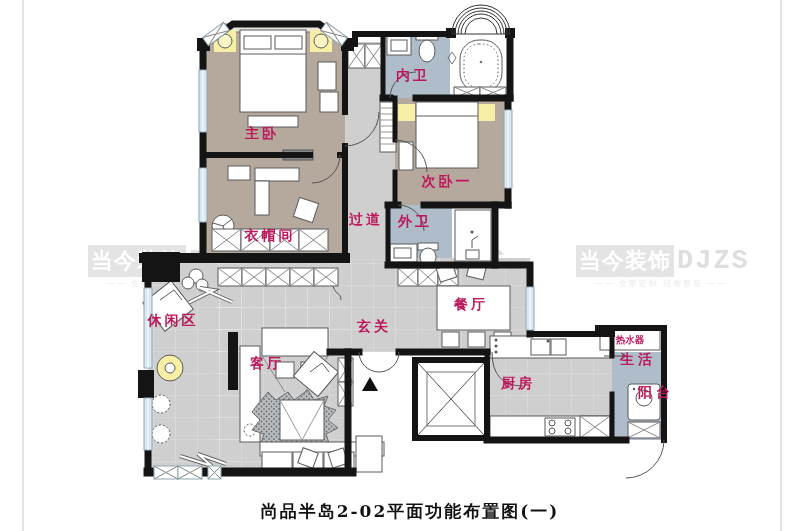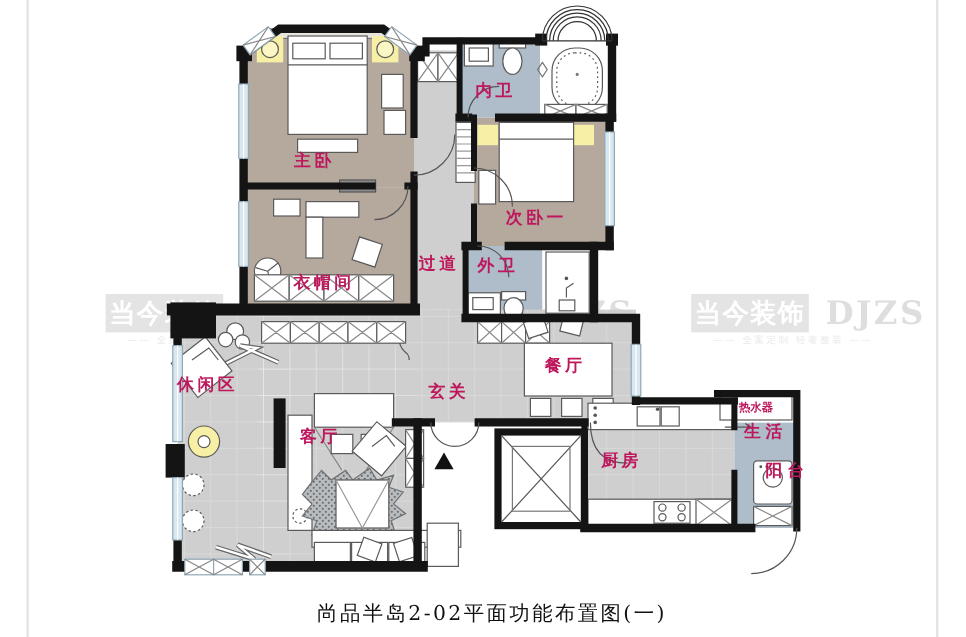--- a/index.html
+++ b/index.html
@@ -8,32 +8,32 @@
   }
   html,body{margin:0;padding:0;background:#fff;}
   #stage{position:relative;width:805px;height:531px;background:#fff;overflow:hidden;
          font-family:"DejaVu Serif","Liberation Serif",serif;}
   .page-edge{position:absolute;top:0;width:2px;height:531px;background:#e3e3e3;}
   
   .wm{position:absolute;top:247px;width:200px;text-align:left;z-index:1;user-select:none;}
   .wm .row{display:flex;align-items:center;height:28px;}
   .wm .cn{background:var(--wm);color:#fff;font-weight:bold;font-size:22px;
           letter-spacing:1px;padding:1px 3px;font-family:"DejaVu Sans","Liberation Sans",sans-serif;}
-  .wm .en{color:#dedede;font-weight:bold;font-size:27px;letter-spacing:2px;margin-left:14px;}
+  .wm .en{color:#dedede;font-weight:bold;font-size:27px;letter-spacing:2px;margin-left:3px;font-family:Liberation Mono, monospace;}
   .wm .tag{color:#e9e9e9;font-size:8px;letter-spacing:2px;margin-top:3px;text-align:center;width:170px;
            font-family:"DejaVu Sans","Liberation Sans",sans-serif;}
   
   #plan{position:absolute;left:0;top:0;z-index:2;}
   
   .lbl{position:absolute;z-index:3;transform:translate(-50%,-50%);color:#be185d;
        font-weight:bold;font-size:14px;letter-spacing:3px;white-space:nowrap;}
   .lbl.small{font-size:9.5px;letter-spacing:0;font-weight:bold;}
   .lbl.vert2{letter-spacing:4px;}
   #caption{position:absolute;left:402px;top:511px;transform:translate(-50%,-50%);z-index:3;
-           font-size:17px;font-weight:normal;letter-spacing:2px;color:#111;white-space:nowrap;padding-left:16px;}
+           font-size:17px;font-weight:bold;letter-spacing:2px;color:#111;white-space:nowrap;padding-left:16px;}
 </style>
 </head>
 <body>
 
 <div id="stage">
 
   <div class="page-edge" style="left:22px"></div>
   <div class="page-edge" style="left:780px"></div>
 
   <div class="wm" style="left:88px">

